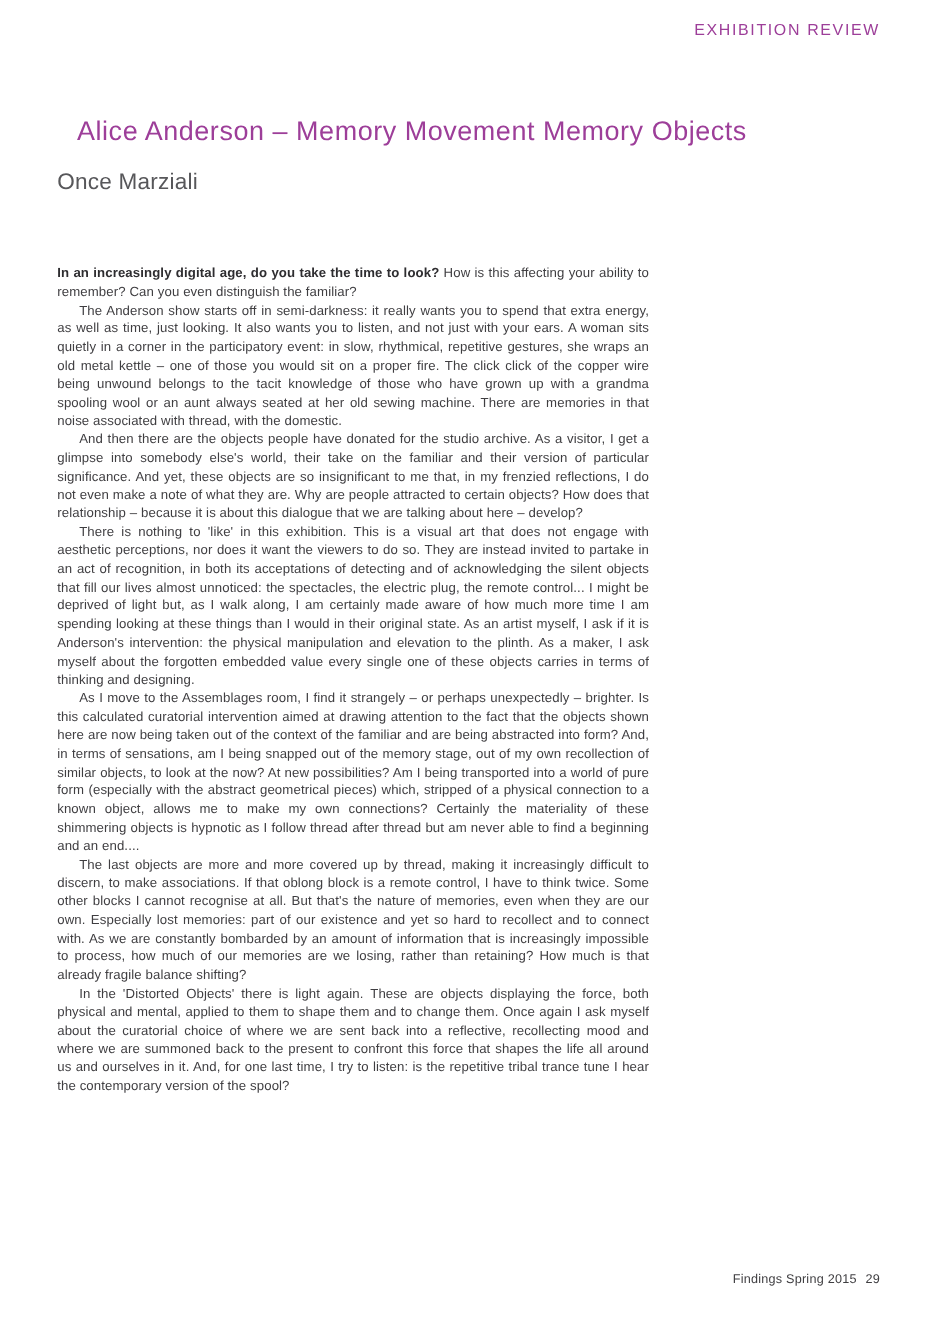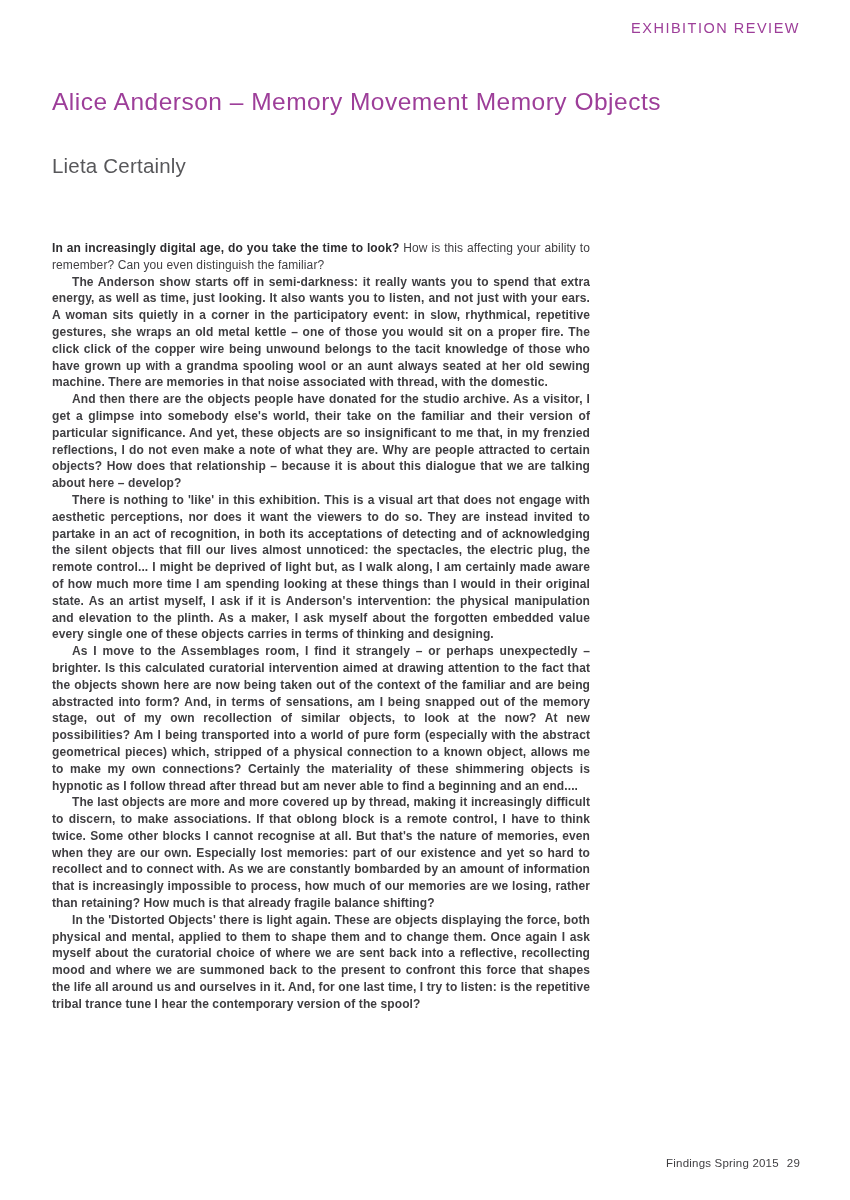--- a/index.html
+++ b/index.html
@@ -22,21 +22,21 @@
     font-size: 14.5px;
     letter-spacing: 1.5px;
     color: #9d3e99;
     font-weight: 400;
   }
   .article-title {
     position: absolute;
     top: 88px;
     left: 52px;
     width: 740px;
-    margin: 0;
+    margin: 18px;
     font-size: 24.5px;
     font-weight: 500;
     letter-spacing: 0.5px;
     color: #9d3e99;
   }
   .subtitle-block {
     position: absolute;
     top: 152px;
     left: 52px;
     width: 600px;
@@ -56,21 +56,20 @@
     line-height: 16.8px;
     text-align: justify;
     letter-spacing: 0.1px;
   }
   .body-col p {
     margin: 0;
     padding: 0;
   }
   .body-col p.indent {
     text-indent: 20px;
-    font-weight: bold;
   }
   .lead-bold {
     font-weight: 700;
     color: #2e2d30;
   }
   .page-footer {
     position: absolute;
     top: 1157px;
     right: 50px;
     font-size: 11.5px;
@@ -85,21 +84,21 @@
 </head>
 <body>
 
 <div class="page">
 
   <div class="header-label">EXHIBITION REVIEW</div>
 
   <h1 class="article-title">Alice Anderson – Memory Movement Memory Objects</h1>
 
   <div class="subtitle-block">
-    <div>Lieta Certainly</div>
+    <div>Once Marziali</div>
   </div>
 
   <div class="body-col">
     <p><span class="lead-bold">In an increasingly digital age, do you take the time to look?</span><span> How is this affecting your ability to remember? Can you even distinguish the familiar?</span></p>
 
     <p class="indent">The Anderson show starts off in semi-darkness: it really wants you to spend that extra energy, as well as time, just looking. It also wants you to listen, and not just with your ears. A woman sits quietly in a corner in the participatory event: in slow, rhythmical, repetitive gestures, she wraps an old metal kettle – one of those you would sit on a proper fire. The click click of the copper wire being unwound belongs to the tacit knowledge of those who have grown up with a grandma spooling wool or an aunt always seated at her old sewing machine. There are memories in that noise associated with thread, with the domestic.</p>
 
     <p class="indent">And then there are the objects people have donated for the studio archive. As a visitor, I get a glimpse into somebody else's world, their take on the familiar and their version of particular significance. And yet, these objects are so insignificant to me that, in my frenzied reflections, I do not even make a note of what they are. Why are people attracted to certain objects? How does that relationship – because it is about this dialogue that we are talking about here – develop?</p>
 
     <p class="indent">There is nothing to 'like' in this exhibition. This is a visual art that does not engage with aesthetic perceptions, nor does it want the viewers to do so. They are instead invited to partake in an act of recognition, in both its acceptations of detecting and of acknowledging the silent objects that fill our lives almost unnoticed: the spectacles, the electric plug, the remote control... I might be deprived of light but, as I walk along, I am certainly made aware of how much more time I am spending looking at these things than I would in their original state. As an artist myself, I ask if it is Anderson's intervention: the physical manipulation and elevation to the plinth. As a maker, I ask myself about the forgotten embedded value every single one of these objects carries in terms of thinking and designing.</p>

